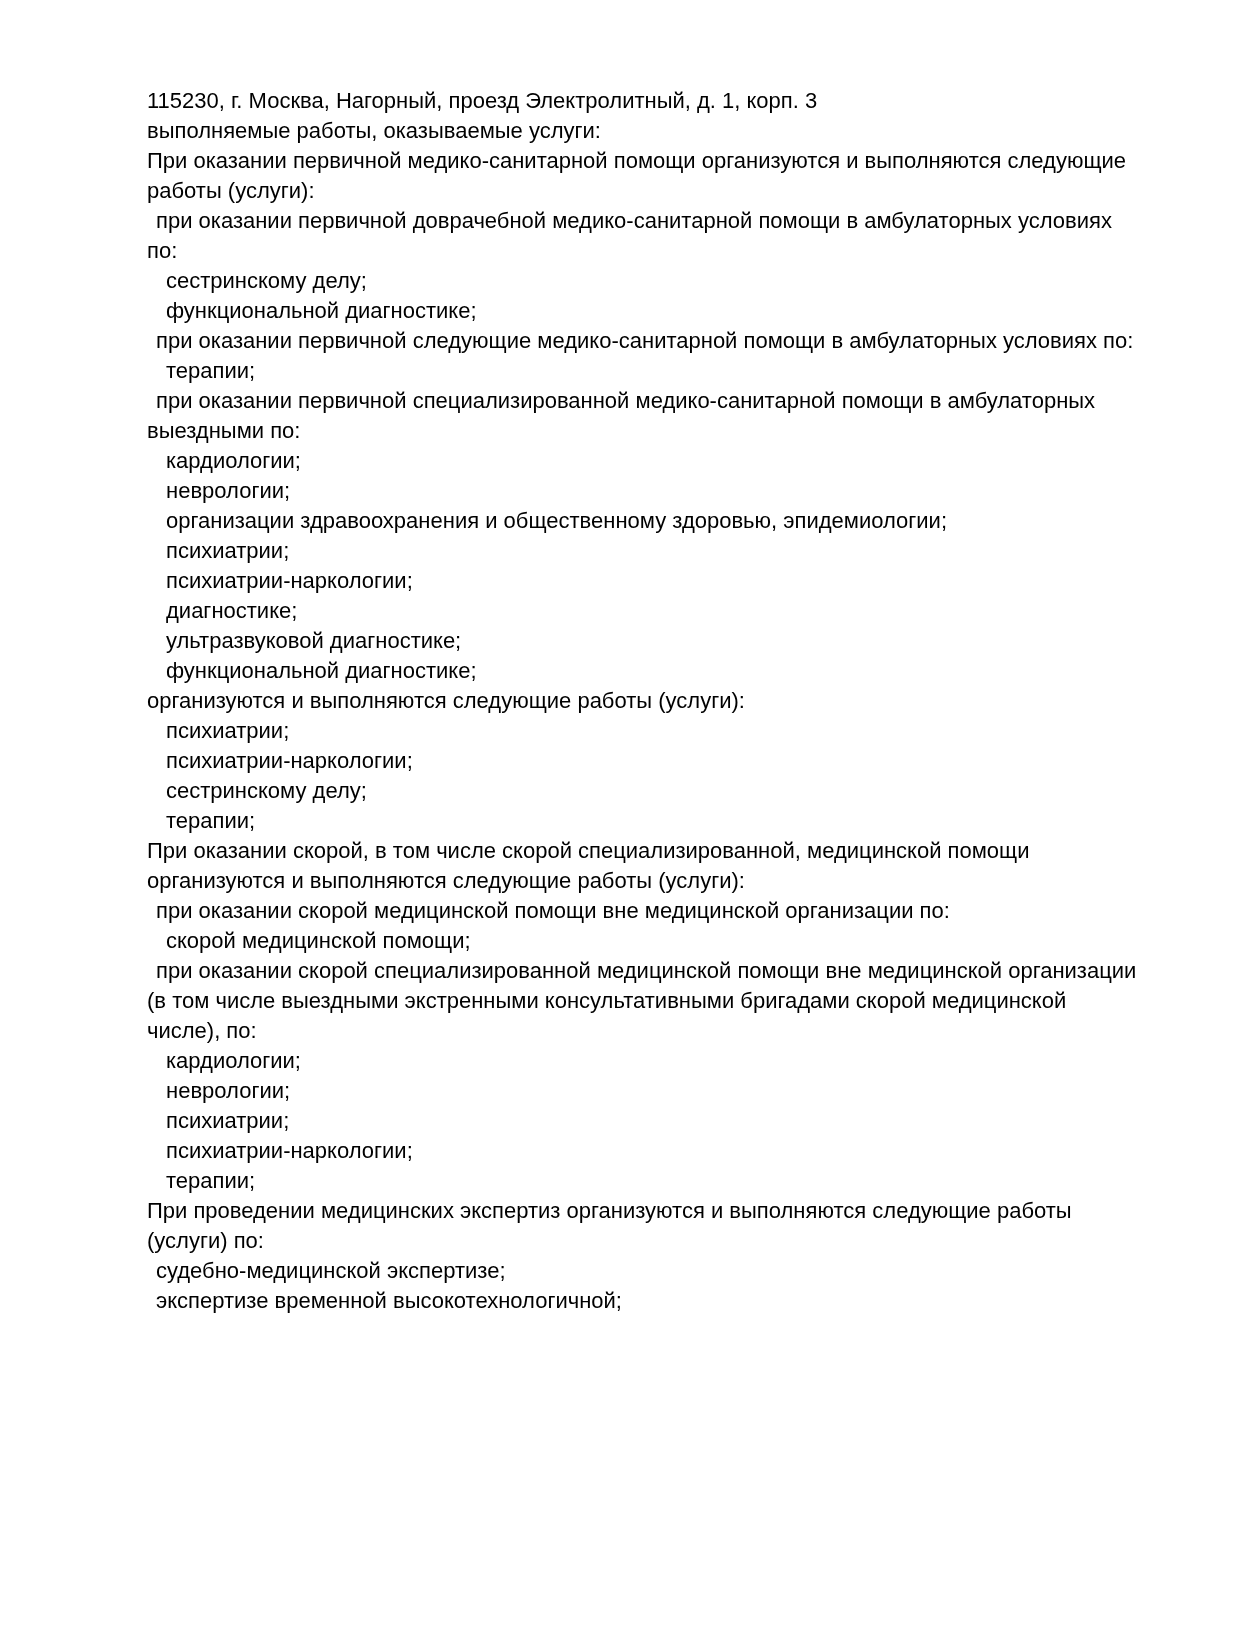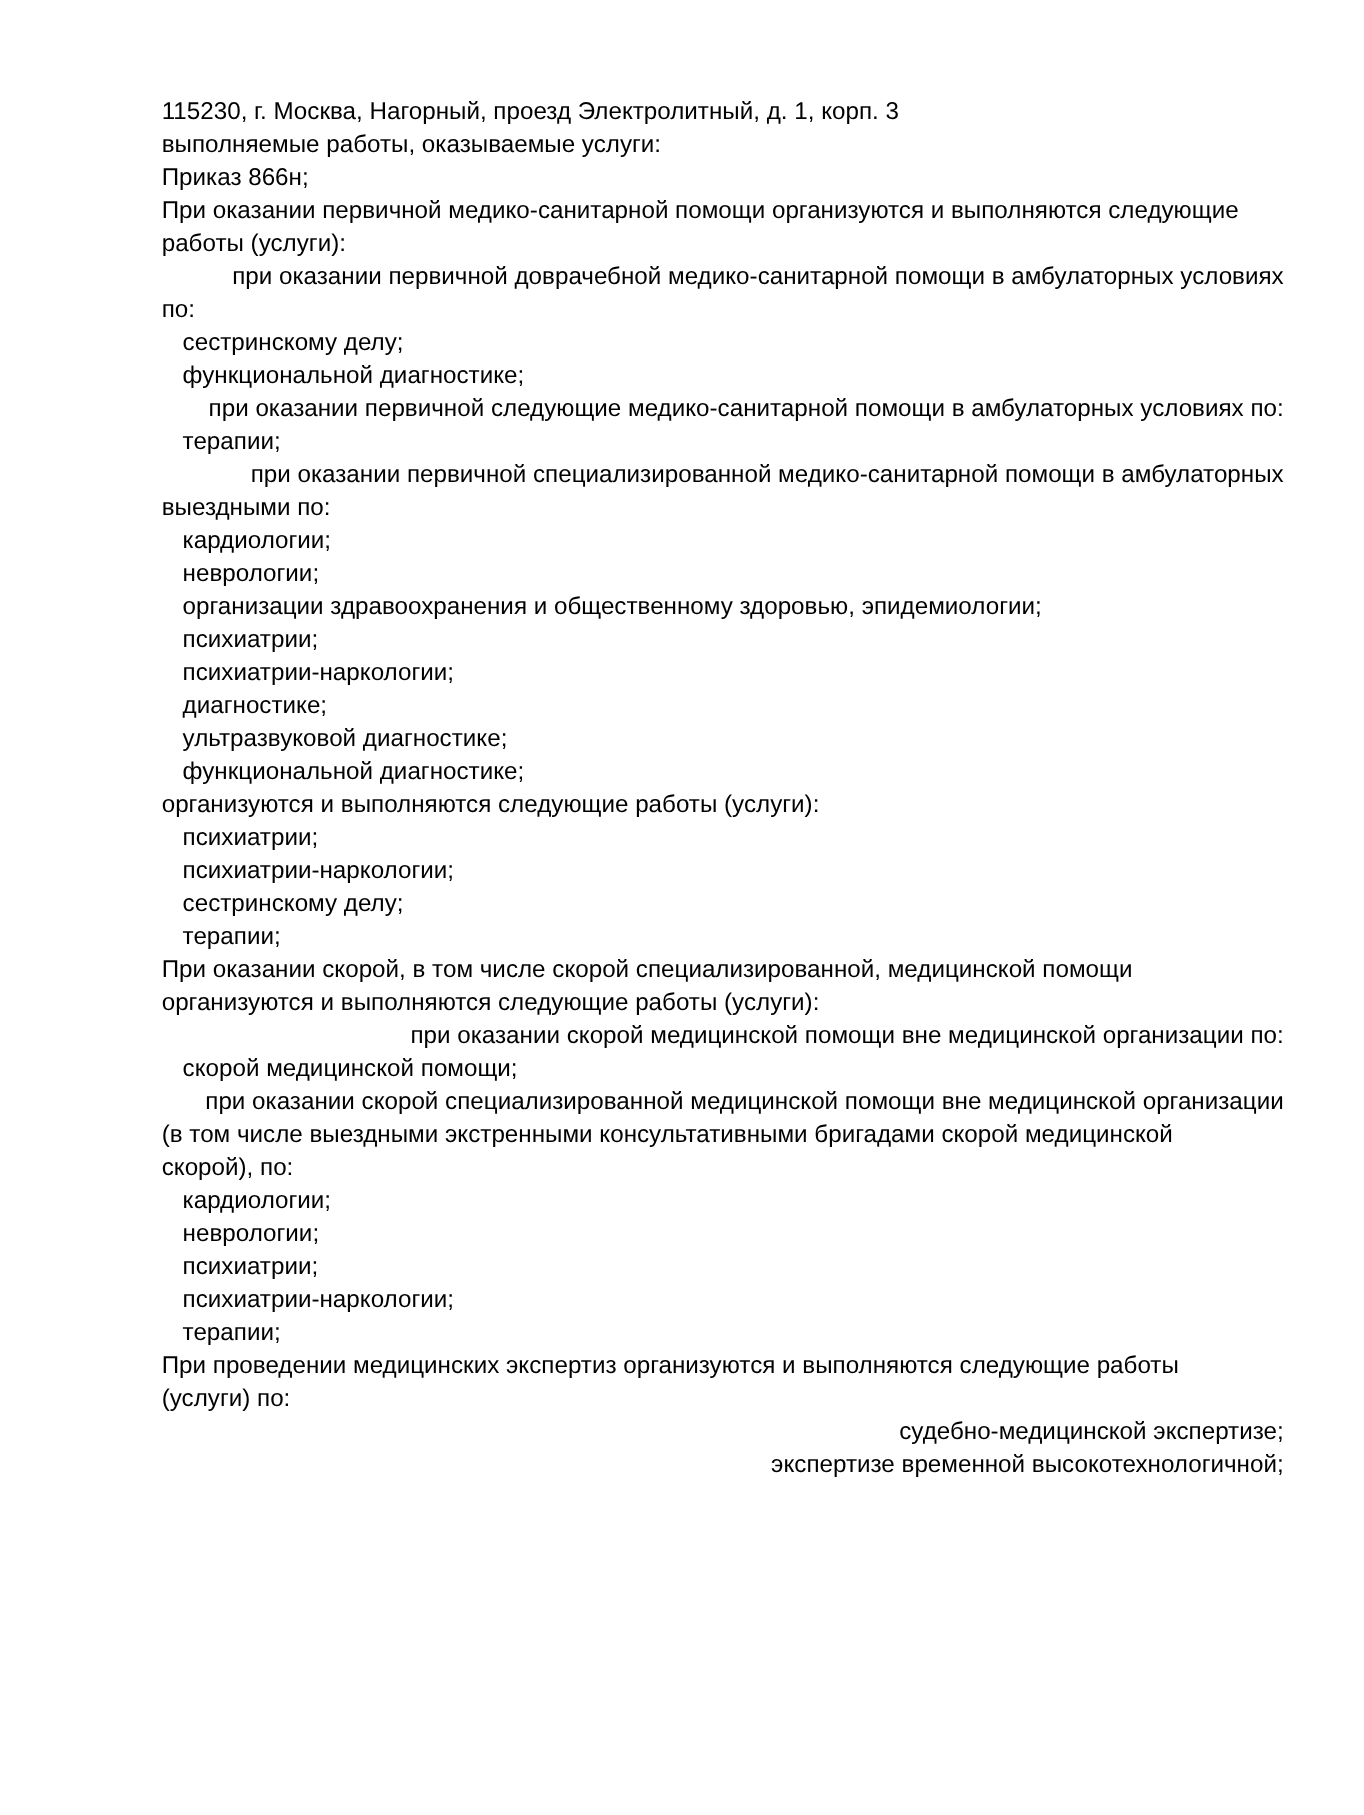--- a/index.html
+++ b/index.html
@@ -23,31 +23,30 @@
     color: #000000;
     font-family: Liberation Sans, sans-serif;
     font-size: 22px;
     line-height: 30px;
   }
   .line {
     white-space: pre;
     height: 30px;
   }
   .indent-0 { padding-left: 0; }
-  .indent-1 { padding-left: 9px; text-align: right; }
+  .indent-1 { padding-left: 9px; }
   .indent-2 { padding-left: 19px; }
 </style>
 </head>
 <body>
 
 <div class="page">
   <div class="text-block">
       <div class="line indent-0">115230, г. Москва, Нагорный, проезд Электролитный, д. 1, корп. 3</div>
       <div class="line indent-0">выполняемые работы, оказываемые услуги:</div>
-      <div class="line indent-0">Приказ 866н;</div>
       <div class="line indent-0">При оказании первичной медико-санитарной помощи организуются и выполняются следующие</div>
       <div class="line indent-0">работы (услуги):</div>
       <div class="line indent-1">при оказании первичной доврачебной медико-санитарной помощи в амбулаторных условиях</div>
       <div class="line indent-0">по:</div>
       <div class="line indent-2">сестринскому делу;</div>
       <div class="line indent-2">функциональной диагностике;</div>
       <div class="line indent-1">при оказании первичной следующие медико-санитарной помощи в амбулаторных условиях по:</div>
       <div class="line indent-2">терапии;</div>
       <div class="line indent-1">при оказании первичной специализированной медико-санитарной помощи в амбулаторных</div>
       <div class="line indent-0">выездными по:</div>
@@ -63,21 +62,21 @@
       <div class="line indent-2">психиатрии;</div>
       <div class="line indent-2">психиатрии-наркологии;</div>
       <div class="line indent-2">сестринскому делу;</div>
       <div class="line indent-2">терапии;</div>
       <div class="line indent-0">При оказании скорой, в том числе скорой специализированной, медицинской помощи</div>
       <div class="line indent-0">организуются и выполняются следующие работы (услуги):</div>
       <div class="line indent-1">при оказании скорой медицинской помощи вне медицинской организации по:</div>
       <div class="line indent-2">скорой медицинской помощи;</div>
       <div class="line indent-1">при оказании скорой специализированной медицинской помощи вне медицинской организации</div>
       <div class="line indent-0">(в том числе выездными экстренными консультативными бригадами скорой медицинской</div>
-      <div class="line indent-0">скорой), по:</div>
+      <div class="line indent-0">числе), по:</div>
       <div class="line indent-2">кардиологии;</div>
       <div class="line indent-2">неврологии;</div>
       <div class="line indent-2">психиатрии;</div>
       <div class="line indent-2">психиатрии-наркологии;</div>
       <div class="line indent-2">терапии;</div>
       <div class="line indent-0">При проведении медицинских экспертиз организуются и выполняются следующие работы</div>
       <div class="line indent-0">(услуги) по:</div>
       <div class="line indent-1">судебно-медицинской экспертизе;</div>
       <div class="line indent-1">экспертизе временной высокотехнологичной;</div>
     </div>

